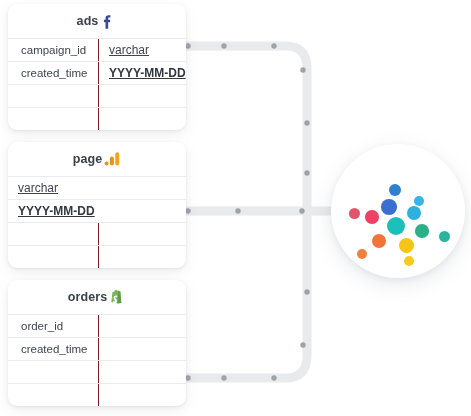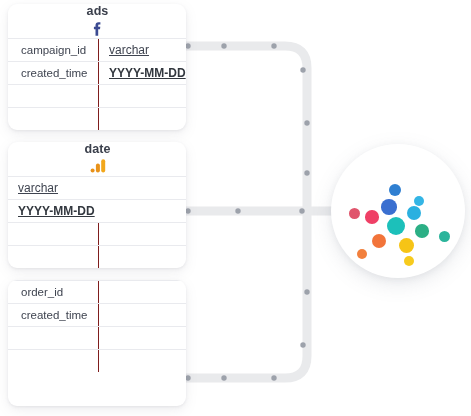--- a/index.html
+++ b/index.html
@@ -45,24 +45,23 @@
     overflow: hidden;
   }
   .card-ads    { top: 4px;   height: 126px; }
   .card-page   { top: 142px; height: 126px; }
   .card-orders { top: 280px; height: 126px; }
 
   .card-head {
     height: 34px;
     display: flex;
     align-items: center;
-    justify-content: flex-end;
+    justify-content: center;
     padding: 0 12px 0 13px;
     box-sizing: border-box;
-    flex-direction: column;
   }
   .card-title {
     font-size: 12.5px;
     font-weight: bold;
     color: #3a3f4b;
     letter-spacing: 0.1px;
   }
   .card-icon {
     width: 20px;
     height: 20px;
@@ -184,21 +183,21 @@
       </div>
       <div class="row empty">
         <div class="cell cell-name"></div>
         <div class="cell cell-type"></div>
       </div>
     </div>
   </div>
 
   <div class="card card-page">
     <div class="card-head">
-      <span class="card-title">date</span>
+      <span class="card-title">page</span>
       <span class="card-icon">
         <svg width="18" height="18" viewBox="0 0 18 18">
           <rect x="12.2" y="2.2" width="4.0" height="13.4" rx="2.0" fill="#f2a71b"></rect>
           <rect x="6.9" y="6.6" width="4.0" height="9.0" rx="2.0" fill="#e8921a"></rect>
           <circle cx="3.6" cy="13.6" r="2.0" fill="#e8921a"></circle>
         </svg>
       </span>
     </div>
     <div>
       <div class="row">
@@ -212,20 +211,39 @@
         <div class="cell cell-type"></div>
       </div>
       <div class="row empty">
         <div class="cell cell-name"></div>
         <div class="cell cell-type"></div>
       </div>
     </div>
   </div>
 
   <div class="card card-orders">
+    <div class="card-head">
+      <span class="card-title">orders</span>
+      <span class="card-icon">
+        <svg width="18" height="18" viewBox="0 0 18 18">
+          <path d="M12.3 3.4c-0.1-0.1-0.2-0.1-0.3-0.1l-1.0 0.1c0 0-0.6-0.6-0.7-0.7
+                   -0.1-0.1-0.2-0.1-0.3-0.1l-0.5 0.1C9.2 2.2 8.8 1.7 8.1 1.7
+                   c-0.9 0-1.6 0.9-2.0 2.0L4.8 4.1C4.5 4.2 4.4 4.2 4.4 4.5L3.3 14.0
+                   l7.0 1.5 3.0-0.7L12.3 3.4z" fill="#7ab55c"></path>
+          <path d="M12.0 3.3l-1.0 0.1c0 0-0.6-0.6-0.7-0.7-0.1-0.1-0.1-0.1-0.2-0.1
+                   l-0.5 12.9 3.7-0.8L12.3 3.4C12.2 3.3 12.1 3.3 12.0 3.3z" fill="#5d9e43"></path>
+          <path d="M8.1 1.7c-0.7 0-1.1 0.5-1.4 1.1l-0.1 0.3c0.3-0.1 0.7-0.2 1.1-0.2
+                   h0.1c0.1-0.5 0.3-0.9 0.5-1.2H8.1z" fill="#ffffff" opacity="0.22"></path>
+          <path d="M9.4 8.2L8.8 9.6C8.5 9.4 8.1 9.3 7.7 9.3c-0.6 0-0.7 0.3-0.7 0.5
+                   0 0.8 2.0 1.1 2.0 2.9 0 1.4-0.9 2.3-2.1 2.3-1.4 0-2.1-0.9-2.1-0.9
+                   l0.4-1.2c0 0 0.7 0.6 1.3 0.6 0.4 0 0.6-0.3 0.6-0.5 0-1-1.6-1.1-1.6-2.7
+                   0-1.4 1.0-2.7 2.9-2.7C9.0 7.6 9.4 8.2 9.4 8.2z" fill="#ffffff"></path>
+        </svg>
+      </span>
+    </div>
     <div>
       <div class="row">
         <div class="cell cell-name">order_id</div>
       </div>
       <div class="row">
         <div class="cell cell-name">created_time</div>
       </div>
       <div class="row empty">
         <div class="cell cell-name"></div>
         <div class="cell cell-type"></div>

